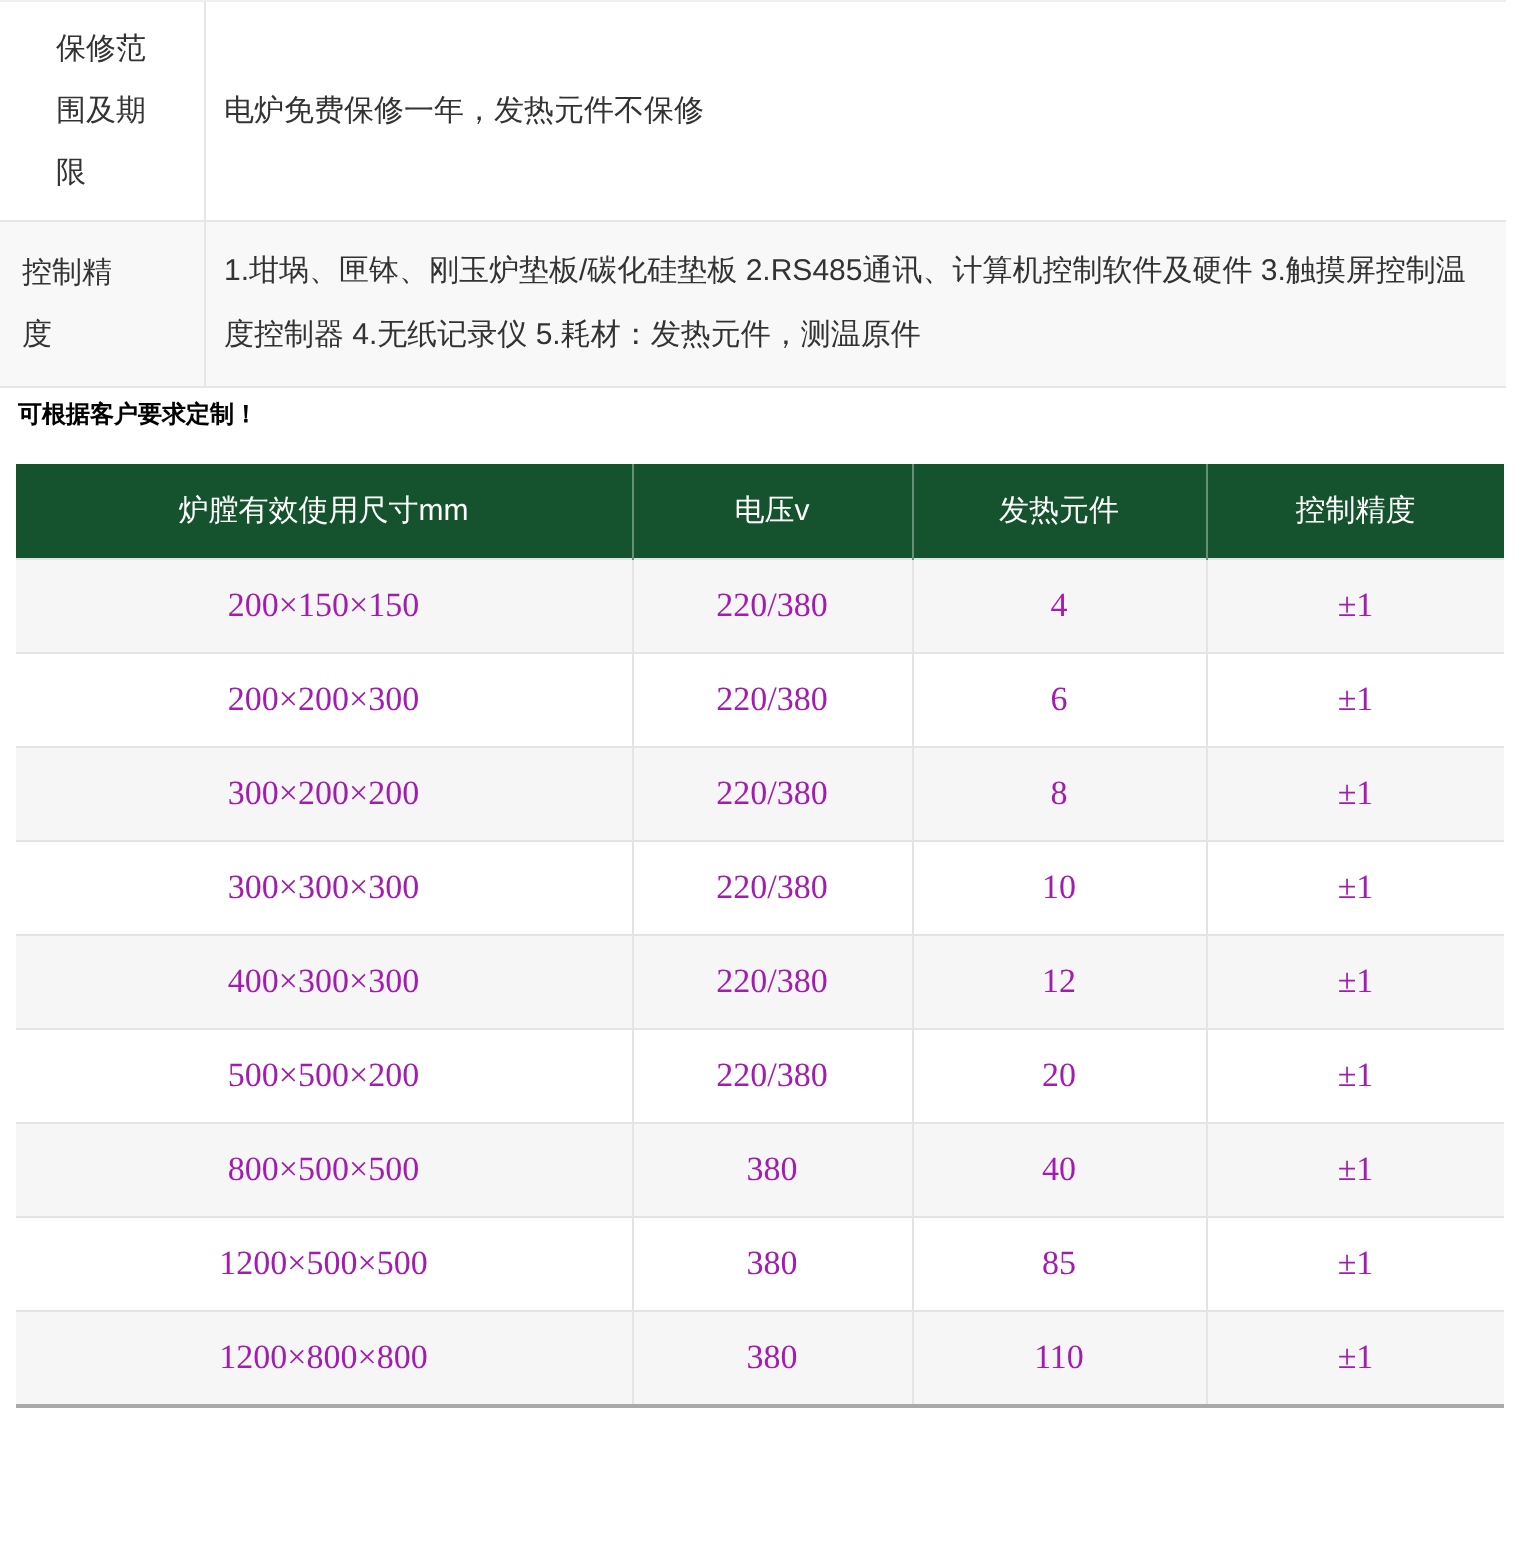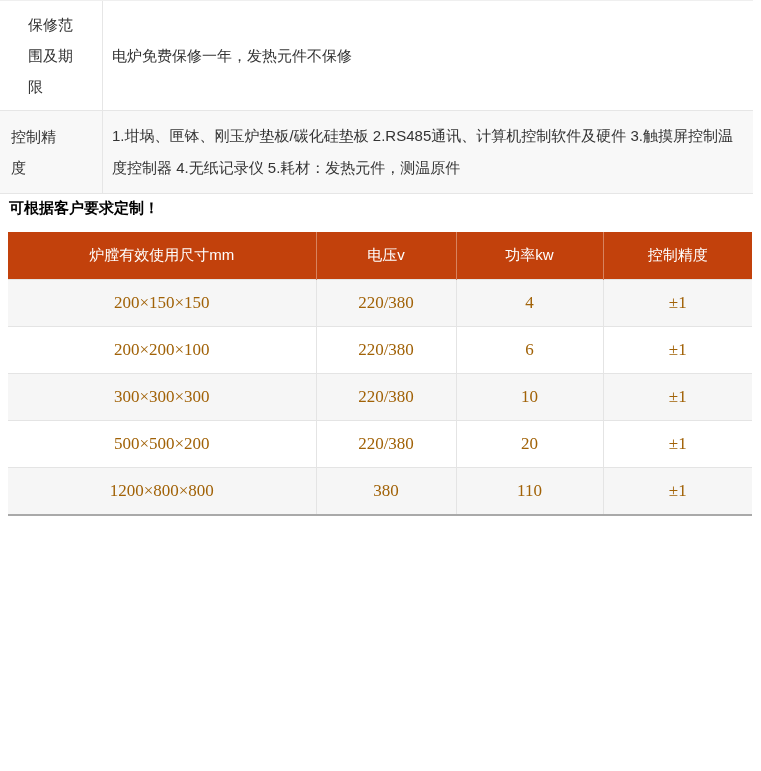--- a/index.html
+++ b/index.html
@@ -30,45 +30,45 @@
   .info-row.row-options .info-content{
     border-top:1px solid #e6e6e6;
     border-bottom:1px solid #e6e6e6;
     background:#f8f8f8;
   }
   .info-row.row-options .info-label{height:66px;}
 
   
   .custom-note{
     margin:4px 0 15px 9px;
-    font-size:15px;font-weight:700;color:#000;
+    font-size:12px;font-weight:700;color:#000;
     line-height:19px;
   }
 
   
   table.spec{
     margin-left:8px;width:744px;
     border-collapse:collapse;table-layout:fixed;
     border-bottom:2px solid #a9a9a9;
   }
   table.spec col.c1{width:308px;}
   table.spec col.c2{width:140px;}
   table.spec col.c3{width:147px;}
   table.spec col.c4{width:149px;}
   table.spec th{
-    background:#c2410c;color:#ffffff;
+    background:#14532d;color:#ffffff;
     font-weight:400;font-size:15px;
     height:45px;text-align:center;
     border-right:1px solid rgba(255,255,255,0.35);
   }
   table.spec th:last-child{border-right:none;}
   table.spec td{
     height:44px;text-align:center;
     font-family:"Liberation Serif","DejaVu Serif",serif;
-    font-size:17px;color:#a16207;
+    font-size:17px;color:#a21caf;
     border-right:1px solid #e4e4e4;
     border-top:1px solid #e4e4e4;
     margin-top:20px;
   }
   table.spec td:last-child{border-right:none;}
   table.spec tbody tr:nth-child(odd){background:#f6f6f6;}
   table.spec tbody tr:nth-child(even){background:#ffffff;}
 </style>
 </head>
 <body>
@@ -94,47 +94,71 @@
   <colgroup>
     <col class="c1">
       <col class="c2">
       <col class="c3">
       <col class="c4">
   </colgroup>
   <thead>
     <tr>
         <th>炉膛有效使用尺寸mm</th>
         <th>电压v</th>
-        <th>功率kw</th>
+        <th>发热元件</th>
         <th>控制精度</th>
       </tr>
   </thead>
   <tbody>
       <tr>
         <td>200×150×150</td>
         <td>220/380</td>
         <td>4</td>
         <td>±1</td>
       </tr>
       <tr>
-        <td>200×200×100</td>
+        <td>200×200×300</td>
         <td>220/380</td>
         <td>6</td>
+        <td>±1</td>
+      </tr>
+      <tr>
+        <td>300×200×200</td>
+        <td>220/380</td>
+        <td>8</td>
         <td>±1</td>
       </tr>
       <tr>
         <td>300×300×300</td>
         <td>220/380</td>
         <td>10</td>
         <td>±1</td>
       </tr>
       <tr>
+        <td>400×300×300</td>
+        <td>220/380</td>
+        <td>12</td>
+        <td>±1</td>
+      </tr>
+      <tr>
         <td>500×500×200</td>
         <td>220/380</td>
         <td>20</td>
+        <td>±1</td>
+      </tr>
+      <tr>
+        <td>800×500×500</td>
+        <td>380</td>
+        <td>40</td>
+        <td>±1</td>
+      </tr>
+      <tr>
+        <td>1200×500×500</td>
+        <td>380</td>
+        <td>85</td>
         <td>±1</td>
       </tr>
       <tr>
         <td>1200×800×800</td>
         <td>380</td>
         <td>110</td>
         <td>±1</td>
       </tr>
     </tbody>
 </table>

